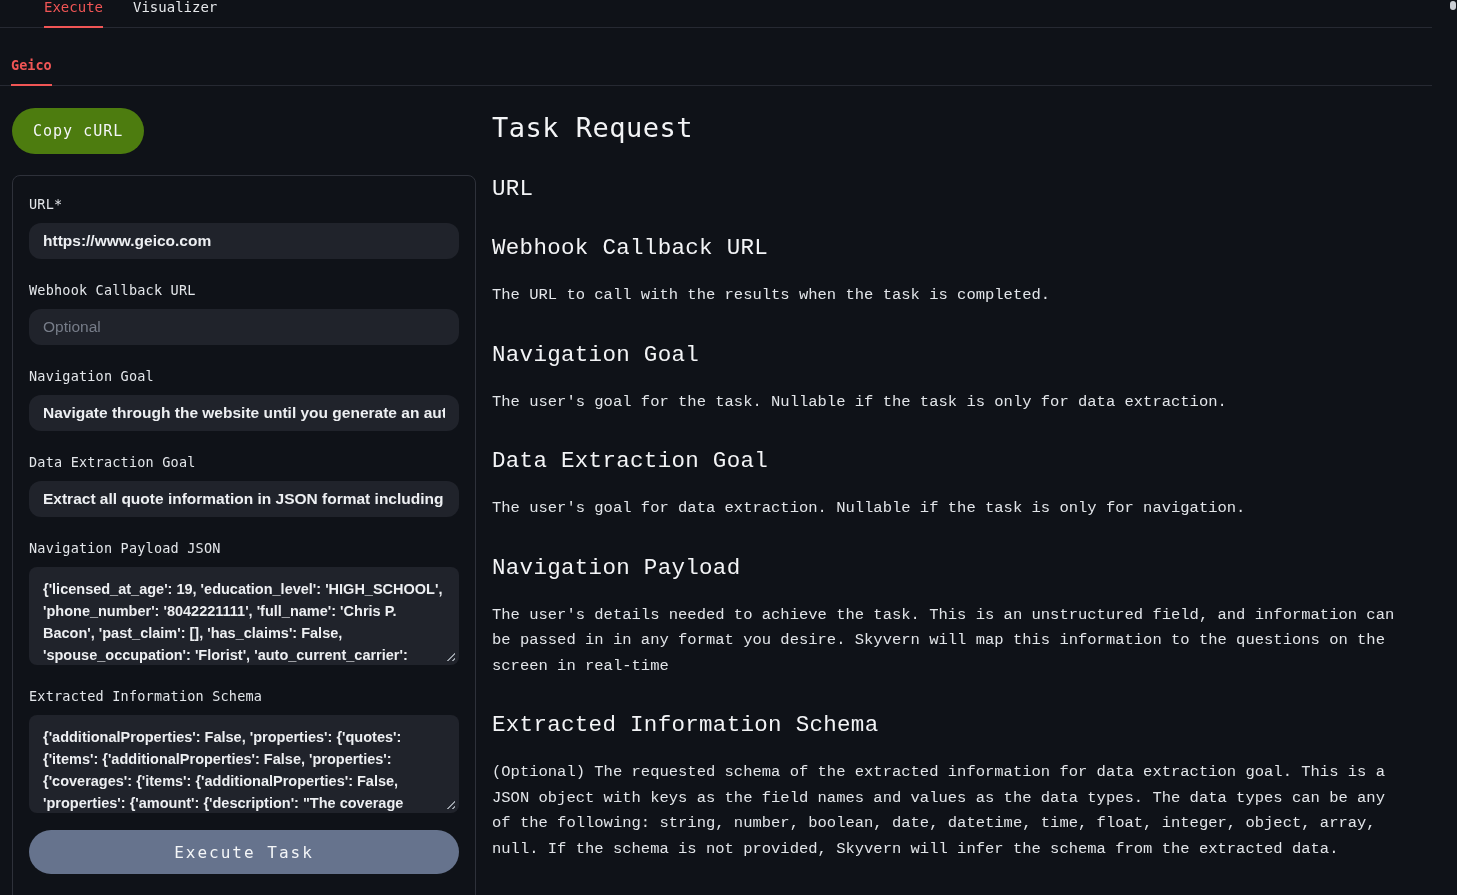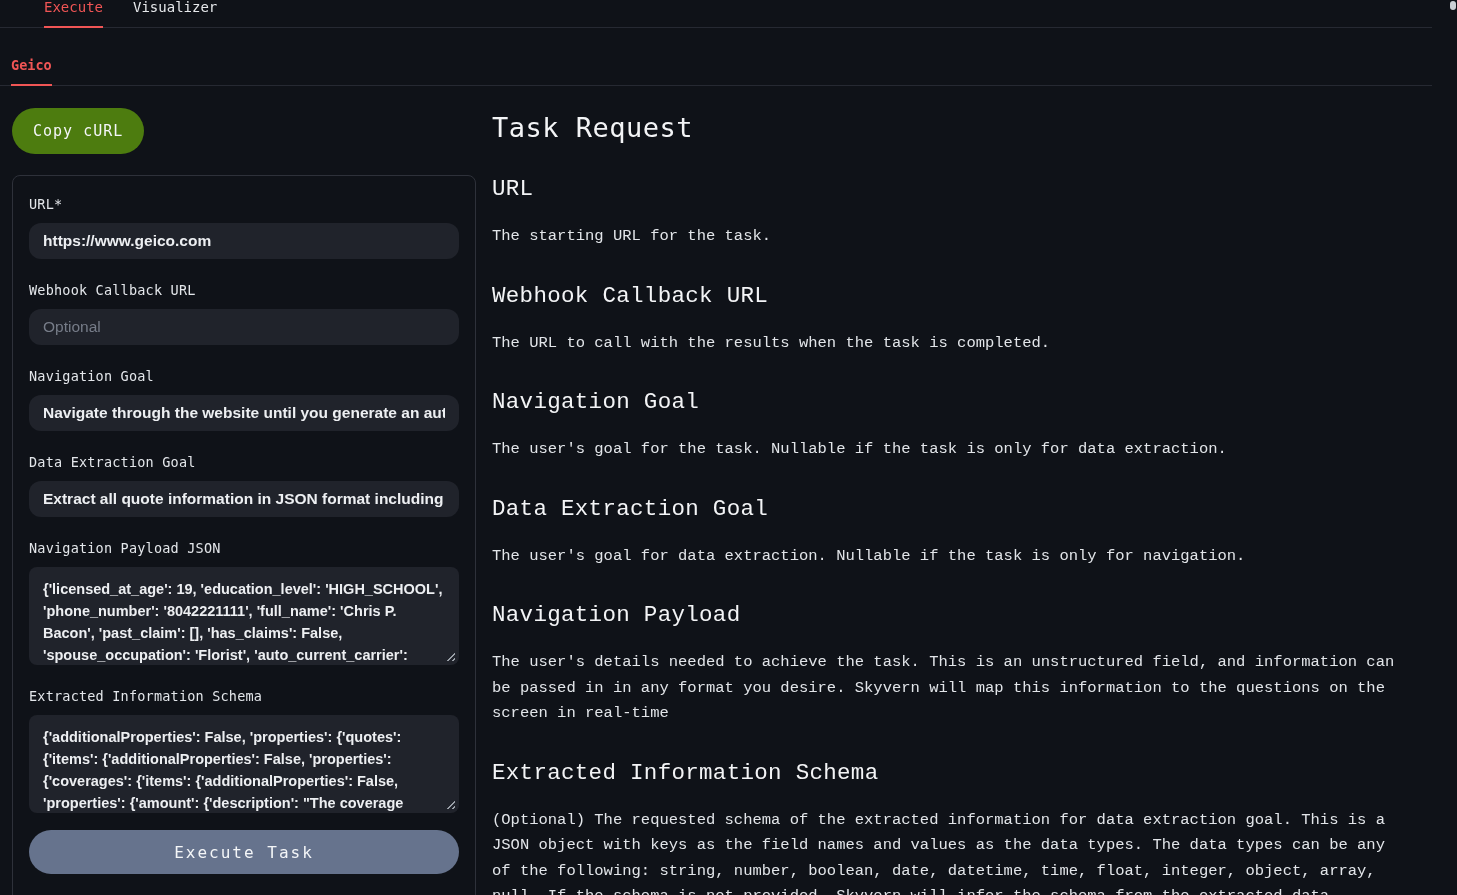--- a/index.html
+++ b/index.html
@@ -132,21 +132,20 @@
 
         <button class="execute-btn">Execute Task</button>
       </div>
     </div>
 
     <div class="right">
       <div class="docs-title">Task Request</div>
 
       <div class="doc-section">
         <h2>URL</h2>
-        <p>The starting URL for the task.</p>
       </div>
 
       <div class="doc-section">
         <h2>Webhook Callback URL</h2>
         <p>The URL to call with the results when the task is completed.</p>
       </div>
 
       <div class="doc-section">
         <h2>Navigation Goal</h2>
         <p>The user's goal for the task. Nullable if the task is only for data extraction.</p>

